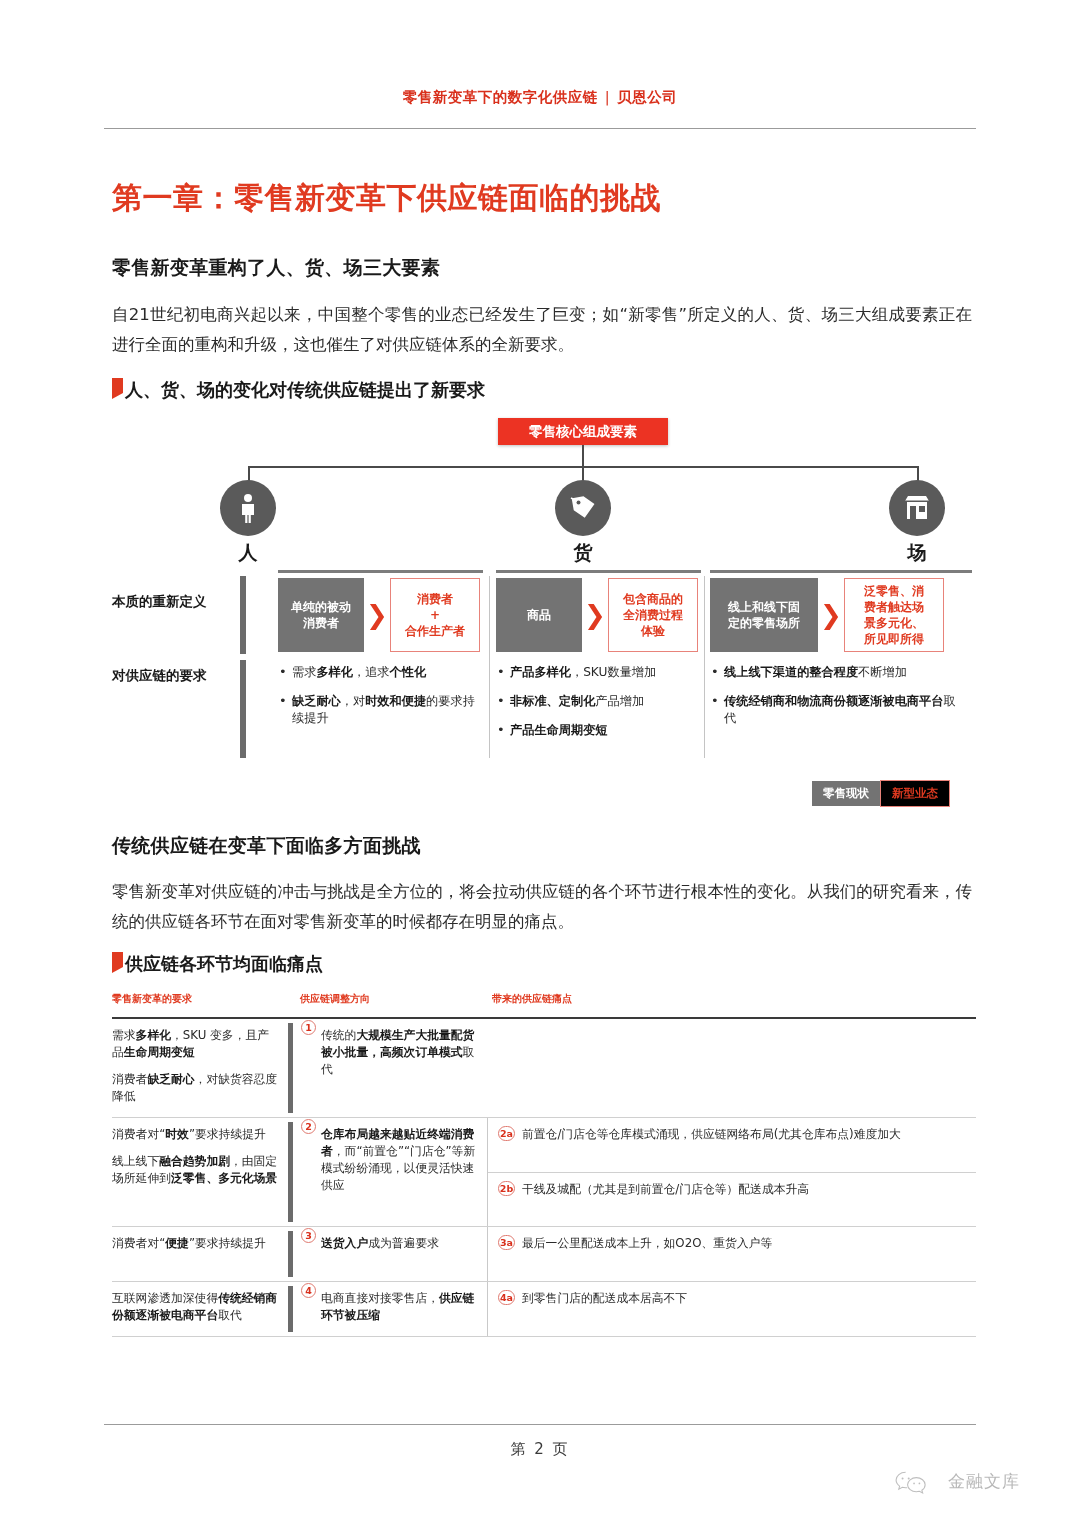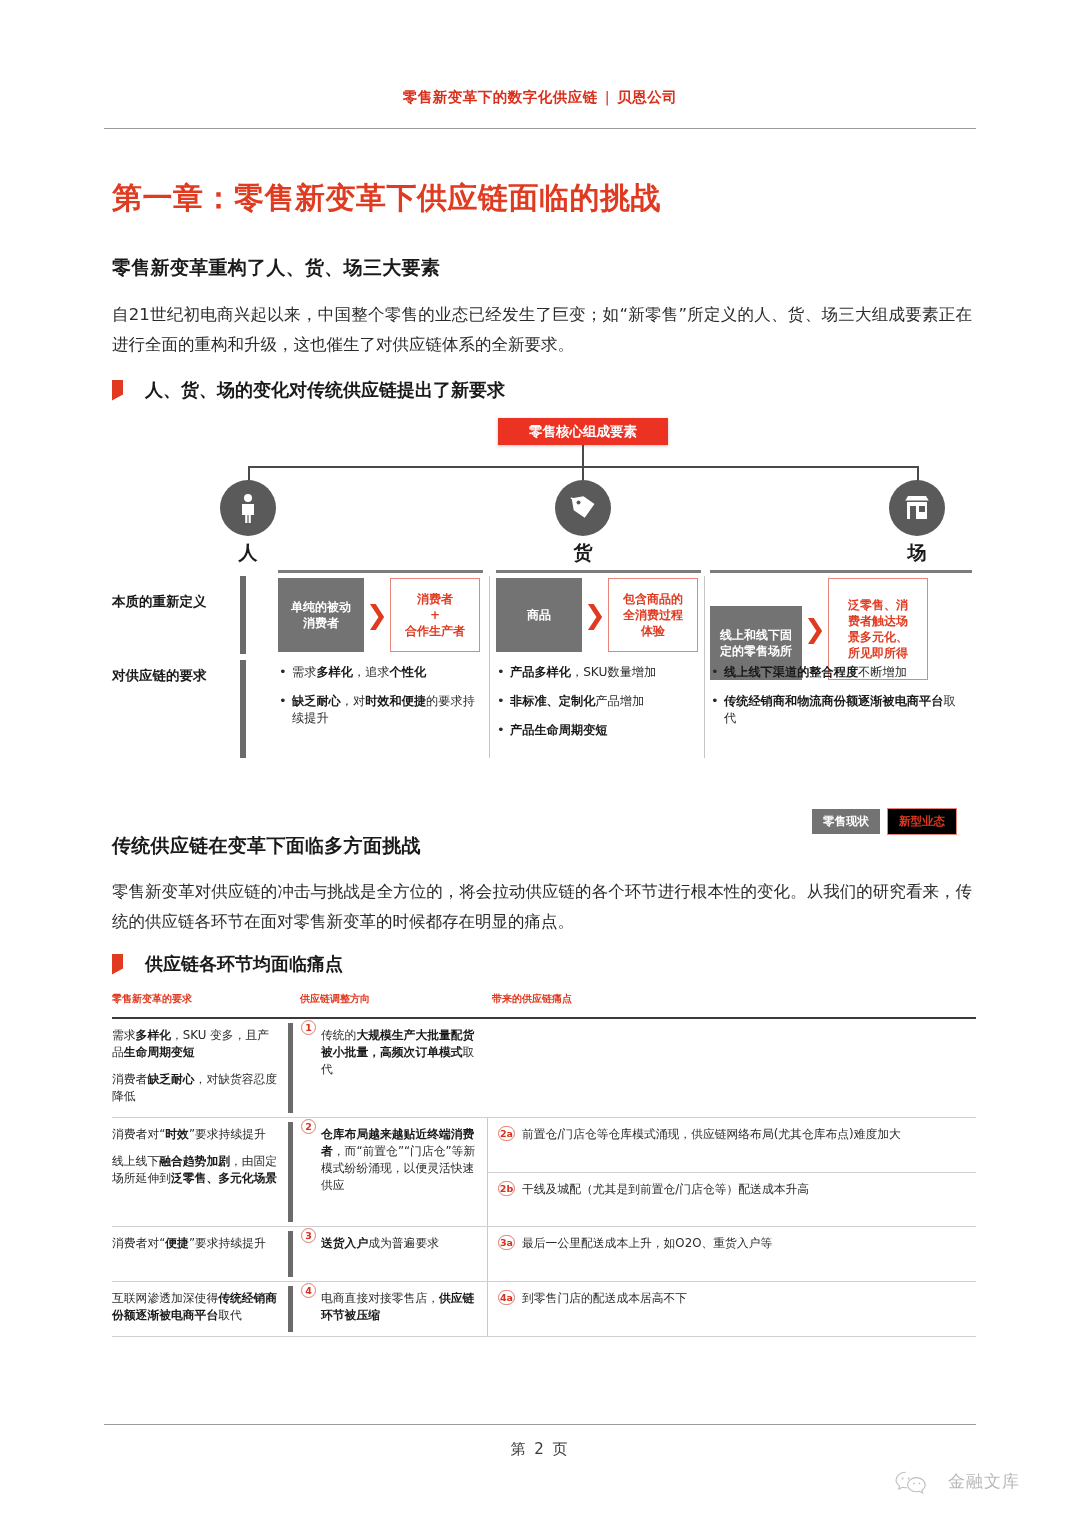--- a/index.html
+++ b/index.html
@@ -47,21 +47,21 @@
     letter-spacing: .3px; white-space: nowrap;
   }
   .para {
     position: absolute; left: 112px; width: 860px;
     font-size: 16.5px; line-height: 30px; color: #2b2b2b;
     text-align: justify;
   }
   .h3 {
     position: absolute; left: 112px;
     font-size: 18px; font-weight: bold; color: #1a1a1a;
-    white-space: nowrap; display: flex; align-items: center; gap: 22px;
+    white-space: nowrap; display: flex; align-items: flex-start; gap: 2px;
   }
   .h3 .flag {
     display: inline-block; width: 11px; height: 21px;
     background: #e03a20;
     clip-path: polygon(0 0, 100% 0, 100% 72%, 0 100%);
   }
 
   
   .exhibit1 { position: absolute; left: 112px; top: 418px; width: 864px; height: 400px; }
 
@@ -116,21 +116,21 @@
   .pairbox.p1 { left: 166px; }
   .pairbox.p2 { left: 384px; }
   .pairbox.p3 { left: 598px; }
 
   .box-old {
     width: 86px; min-height: 74px; background: #737373; color: #fff;
     font-size: 12px; line-height: 16px; font-weight: bold;
     display: flex; align-items: center; justify-content: center; text-align: center;
     padding: 4px 5px;
   }
-  .box-old.wide { width: 92px; margin-top: 28px; }
+  .box-old.wide { width: 108px; }
   .arrow {
     width: 26px; display: flex; align-items: center; justify-content: center;
     color: #e03a20; font-size: 26px; font-weight: bold; line-height: 1;
   }
   .box-new {
     width: 90px; min-height: 74px; border: 1.4px solid #e8837a; background: #fff;
     color: #e03a20; font-size: 12px; line-height: 16px; font-weight: bold;
     display: flex; align-items: center; justify-content: center; text-align: center;
     padding: 4px 5px;
   }
@@ -139,21 +139,21 @@
   .bullets { position: absolute; top: 246px; font-size: 12.2px; line-height: 17px; color: #2b2b2b; }
   .bullets.b1 { left: 166px; width: 200px; }
   .bullets.b2 { left: 384px; width: 205px; }
   .bullets.b3 { left: 598px; width: 255px; }
   .bullets li { list-style: none; position: relative; padding-left: 14px; margin-bottom: 12px; }
   .bullets li::before {
     content: "•"; position: absolute; left: 1px; top: -1px; color: #2b2b2b; font-size: 13px;
   }
   .bullets b { font-weight: bold; color: #1a1a1a; }
 
-  .legend { position: absolute; left: 700px; top: 362px; display: flex; gap: 7px; align-items: center; margin-top: 28px; }
+  .legend { position: absolute; left: 700px; top: 362px; display: flex; align-items: center; }
   .lg-old {
     background: #737373; color: #fff; font-size: 11.5px; font-weight: bold;
     padding: 5px 11px;
   }
   .lg-new {
     background: #000000; color: #e03a20; border: 1.3px solid #e8837a;
     font-size: 11.5px; font-weight: bold; padding: 5px 11px;
   }
 
   

